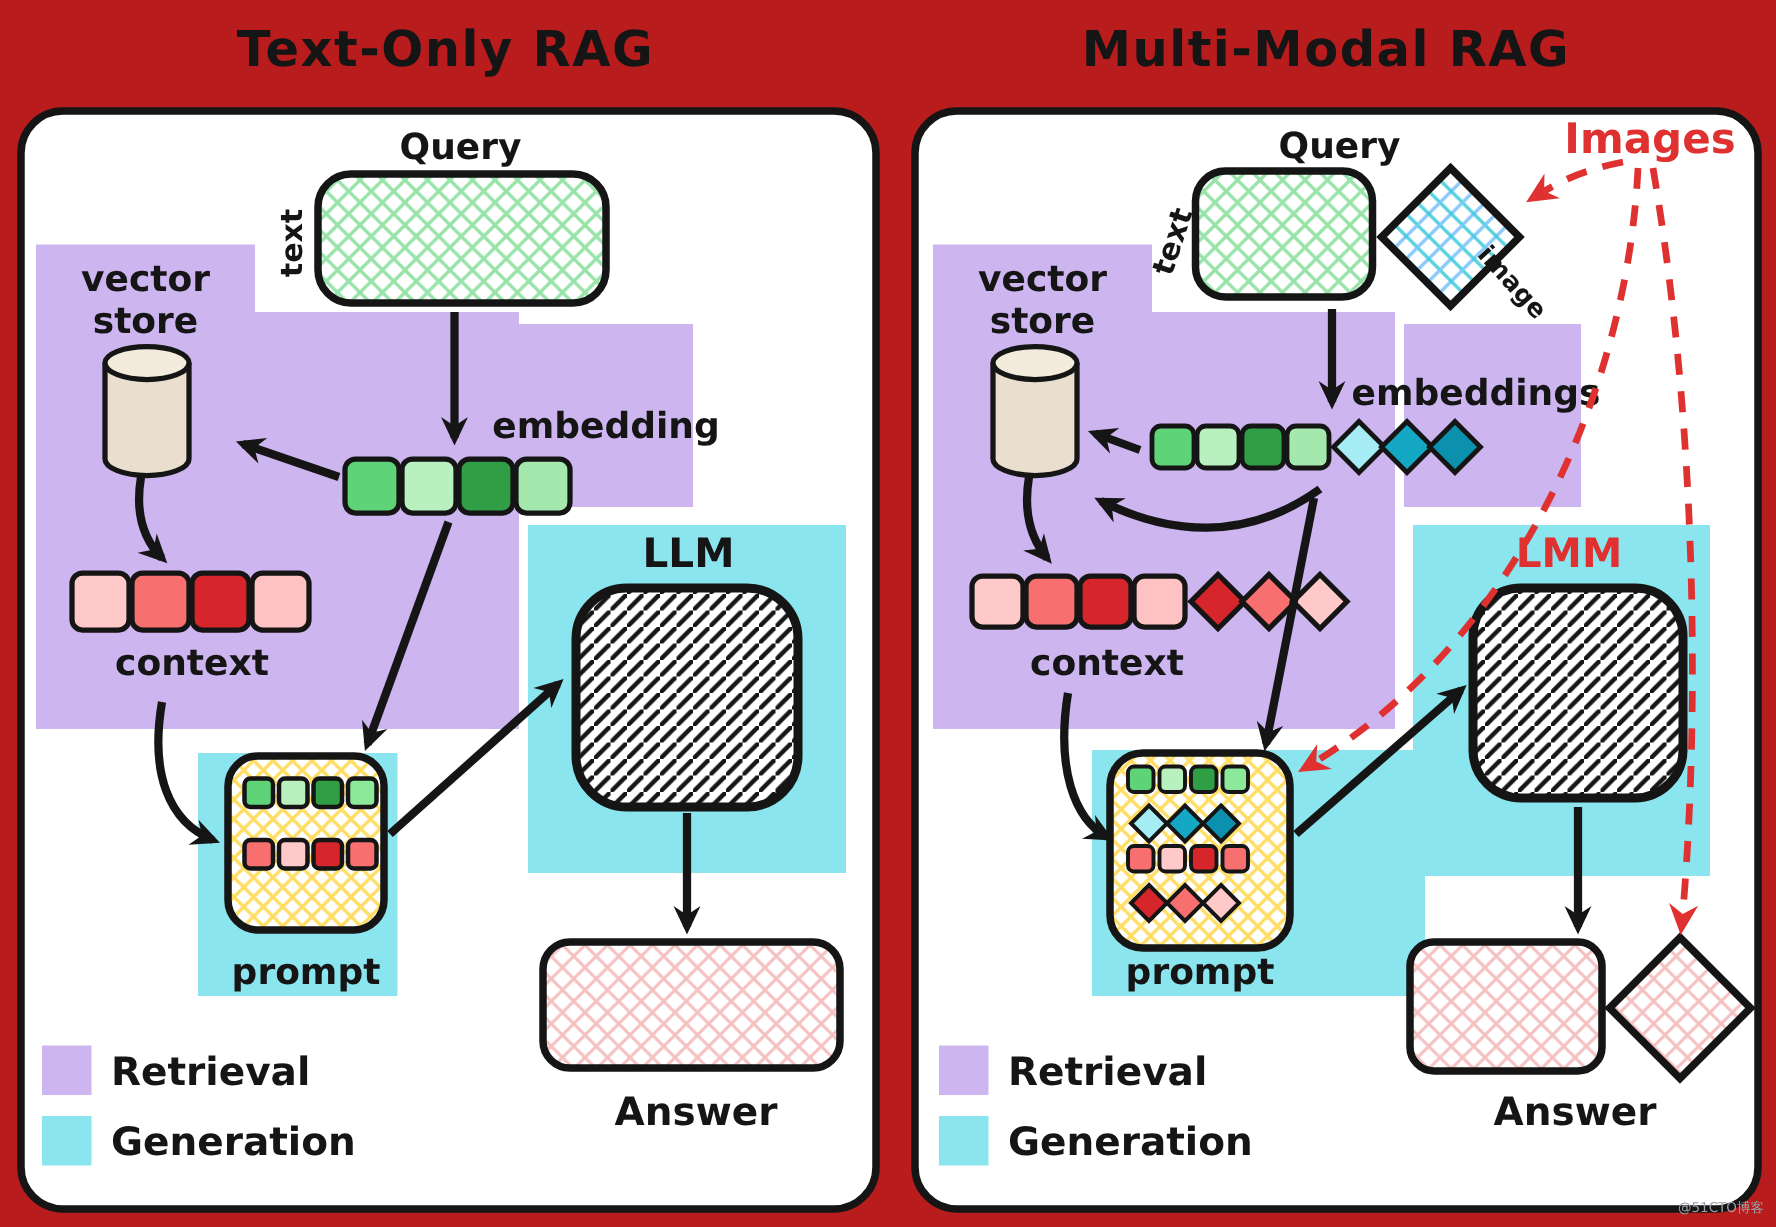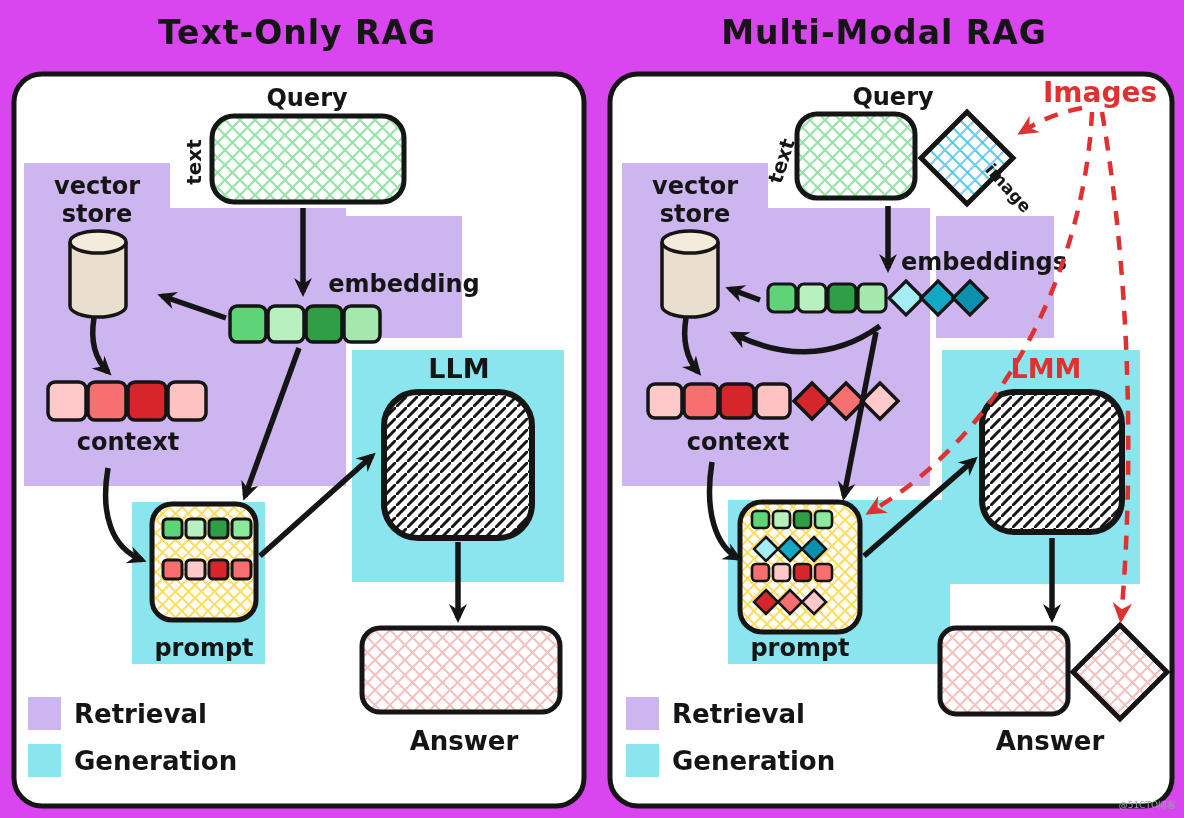--- a/index.html
+++ b/index.html
@@ -1,16 +1,16 @@
 <!DOCTYPE html>
 <html><head>
 <meta charset="utf-8">
 <style>
   html,body{margin:0;padding:0;background:#ffffff;}
-  #stage{position:relative;width:1184px;height:818px;background:#d946ef;overflow:hidden;
+  #stage{position:relative;width:1184px;height:818px;background:#b91c1c;overflow:hidden;
          font-family:"DejaVu Sans", sans-serif;}
   svg text{font-family:"DejaVu Sans", sans-serif; fill:#151515;}
   .title{font-size:33px;font-weight:700;letter-spacing:1px;}
   .lbl{font-size:24px;font-weight:600;}
   .lbl-sm{font-size:20px;font-weight:600;}
   .lbl-xs{font-size:17px;font-weight:600;}
   .legend-lbl{font-size:26px;font-weight:600;}
   .red-lbl{fill:#e03131;}
   .wm{font-size:9px;fill:#9aa0a6;}
 </style>

